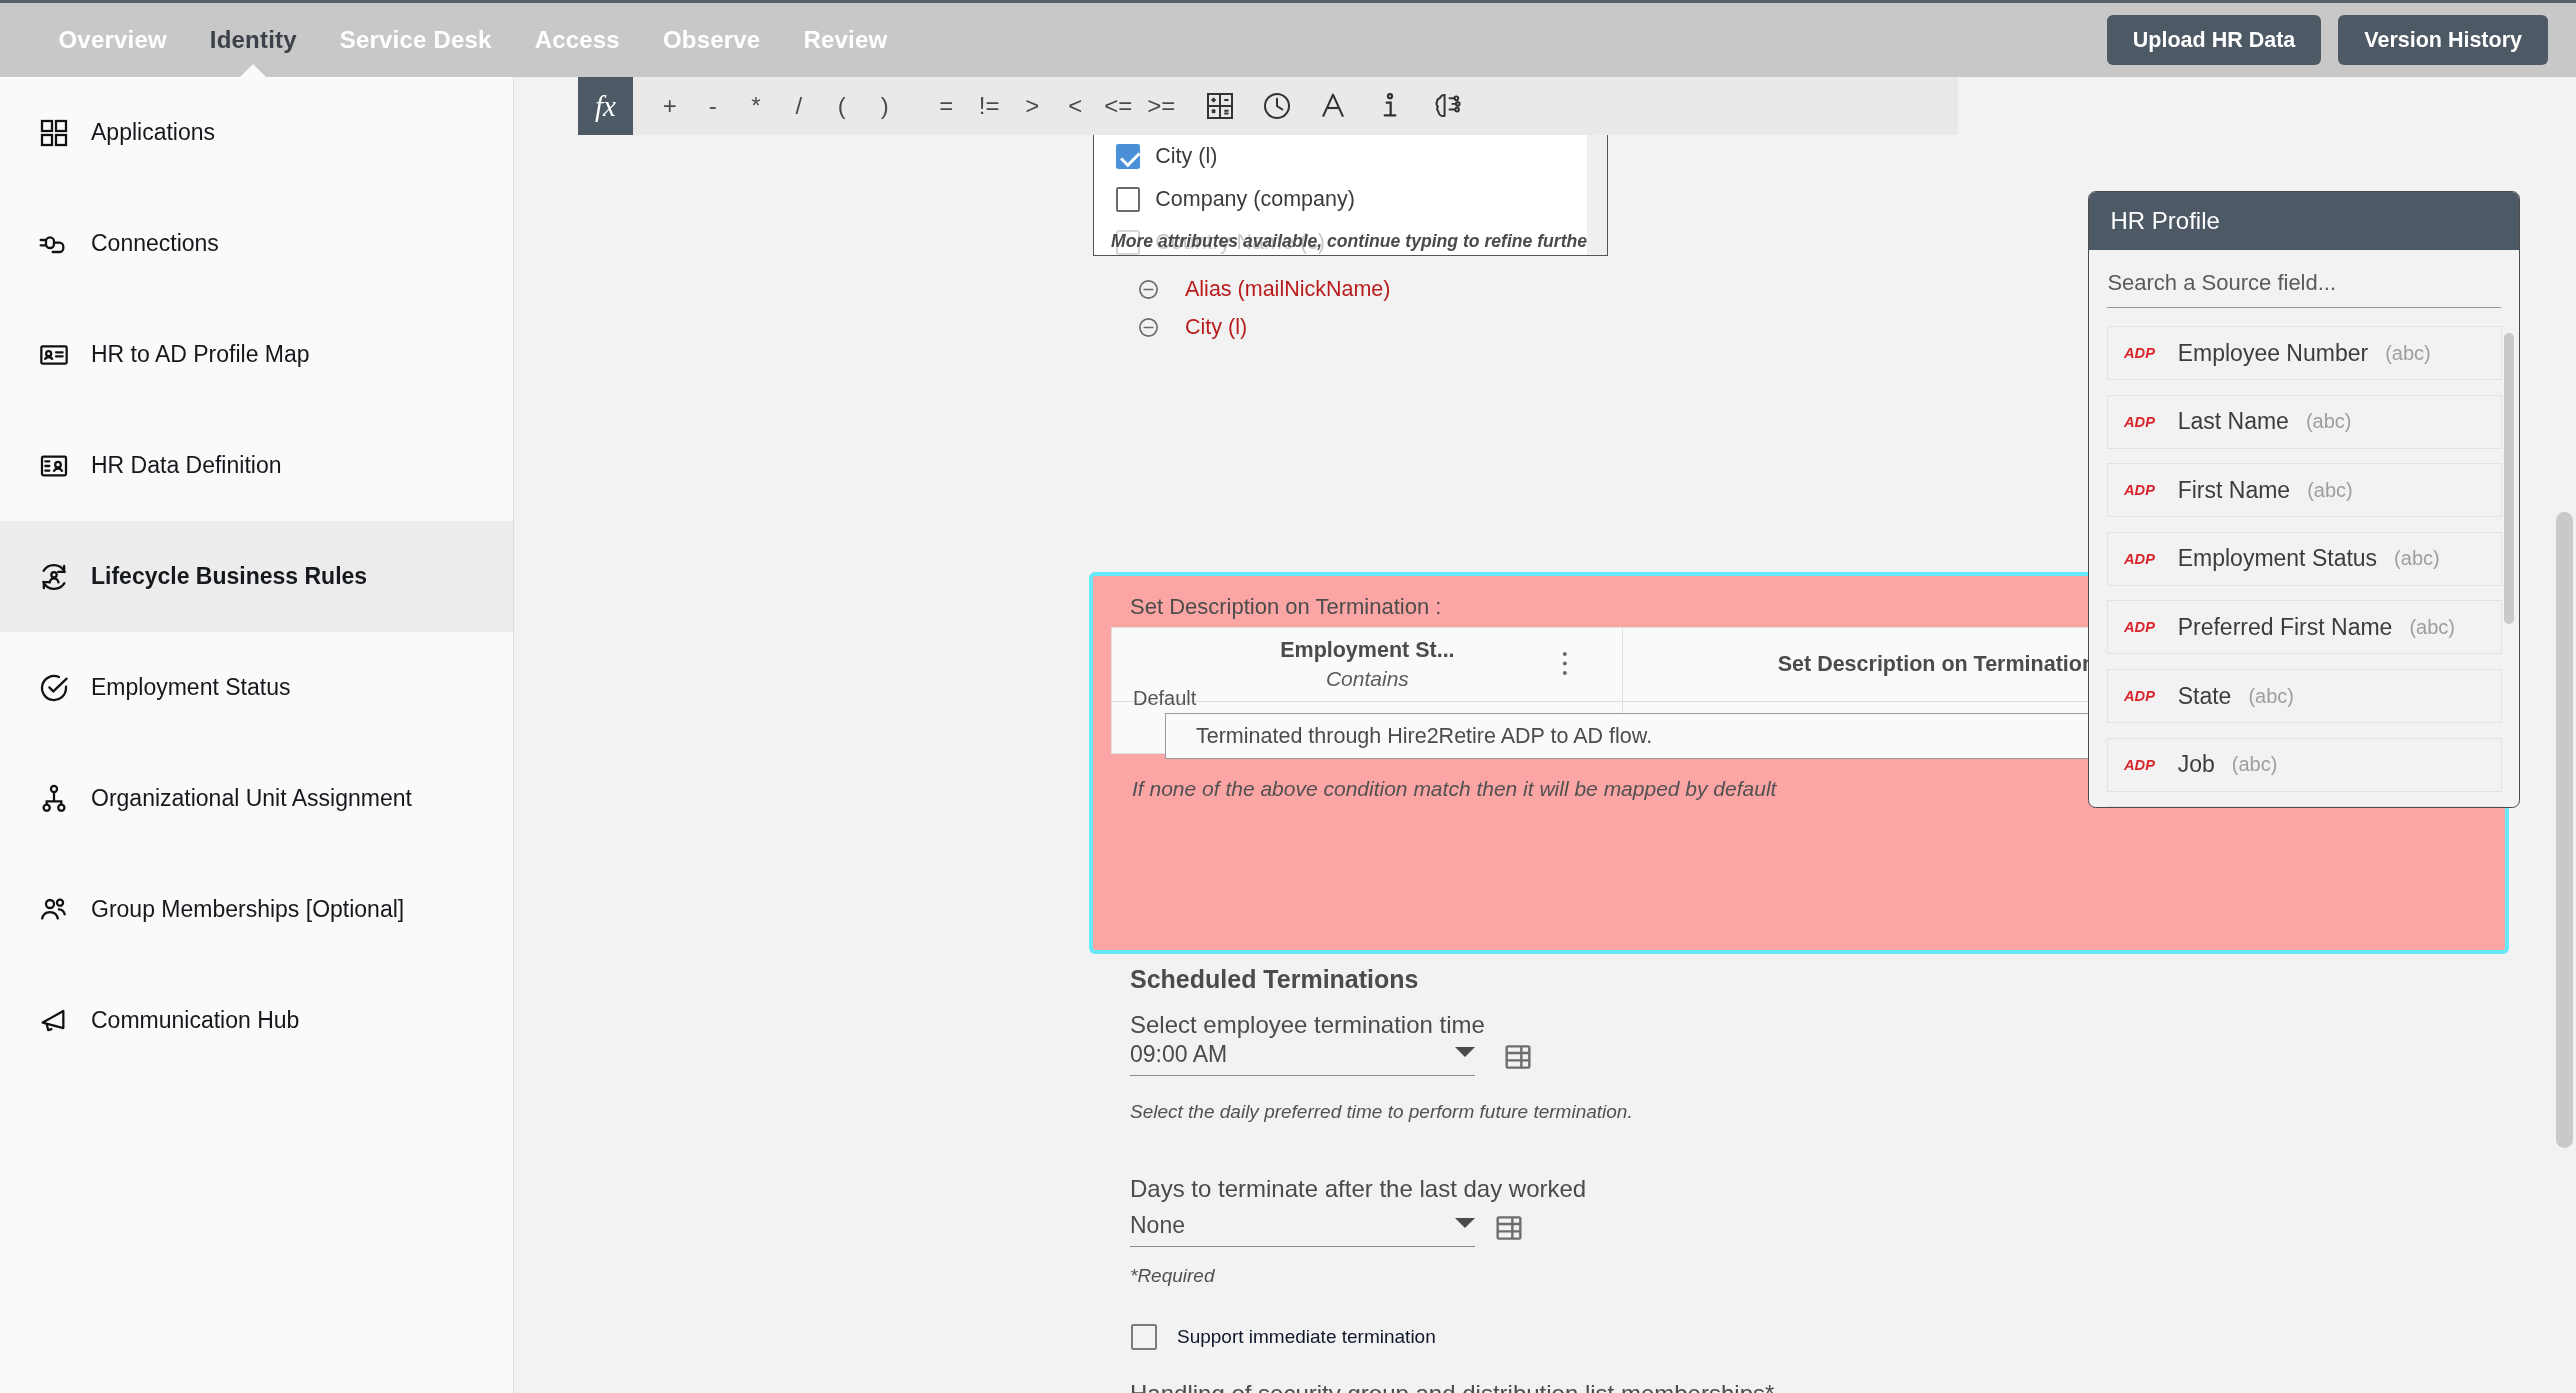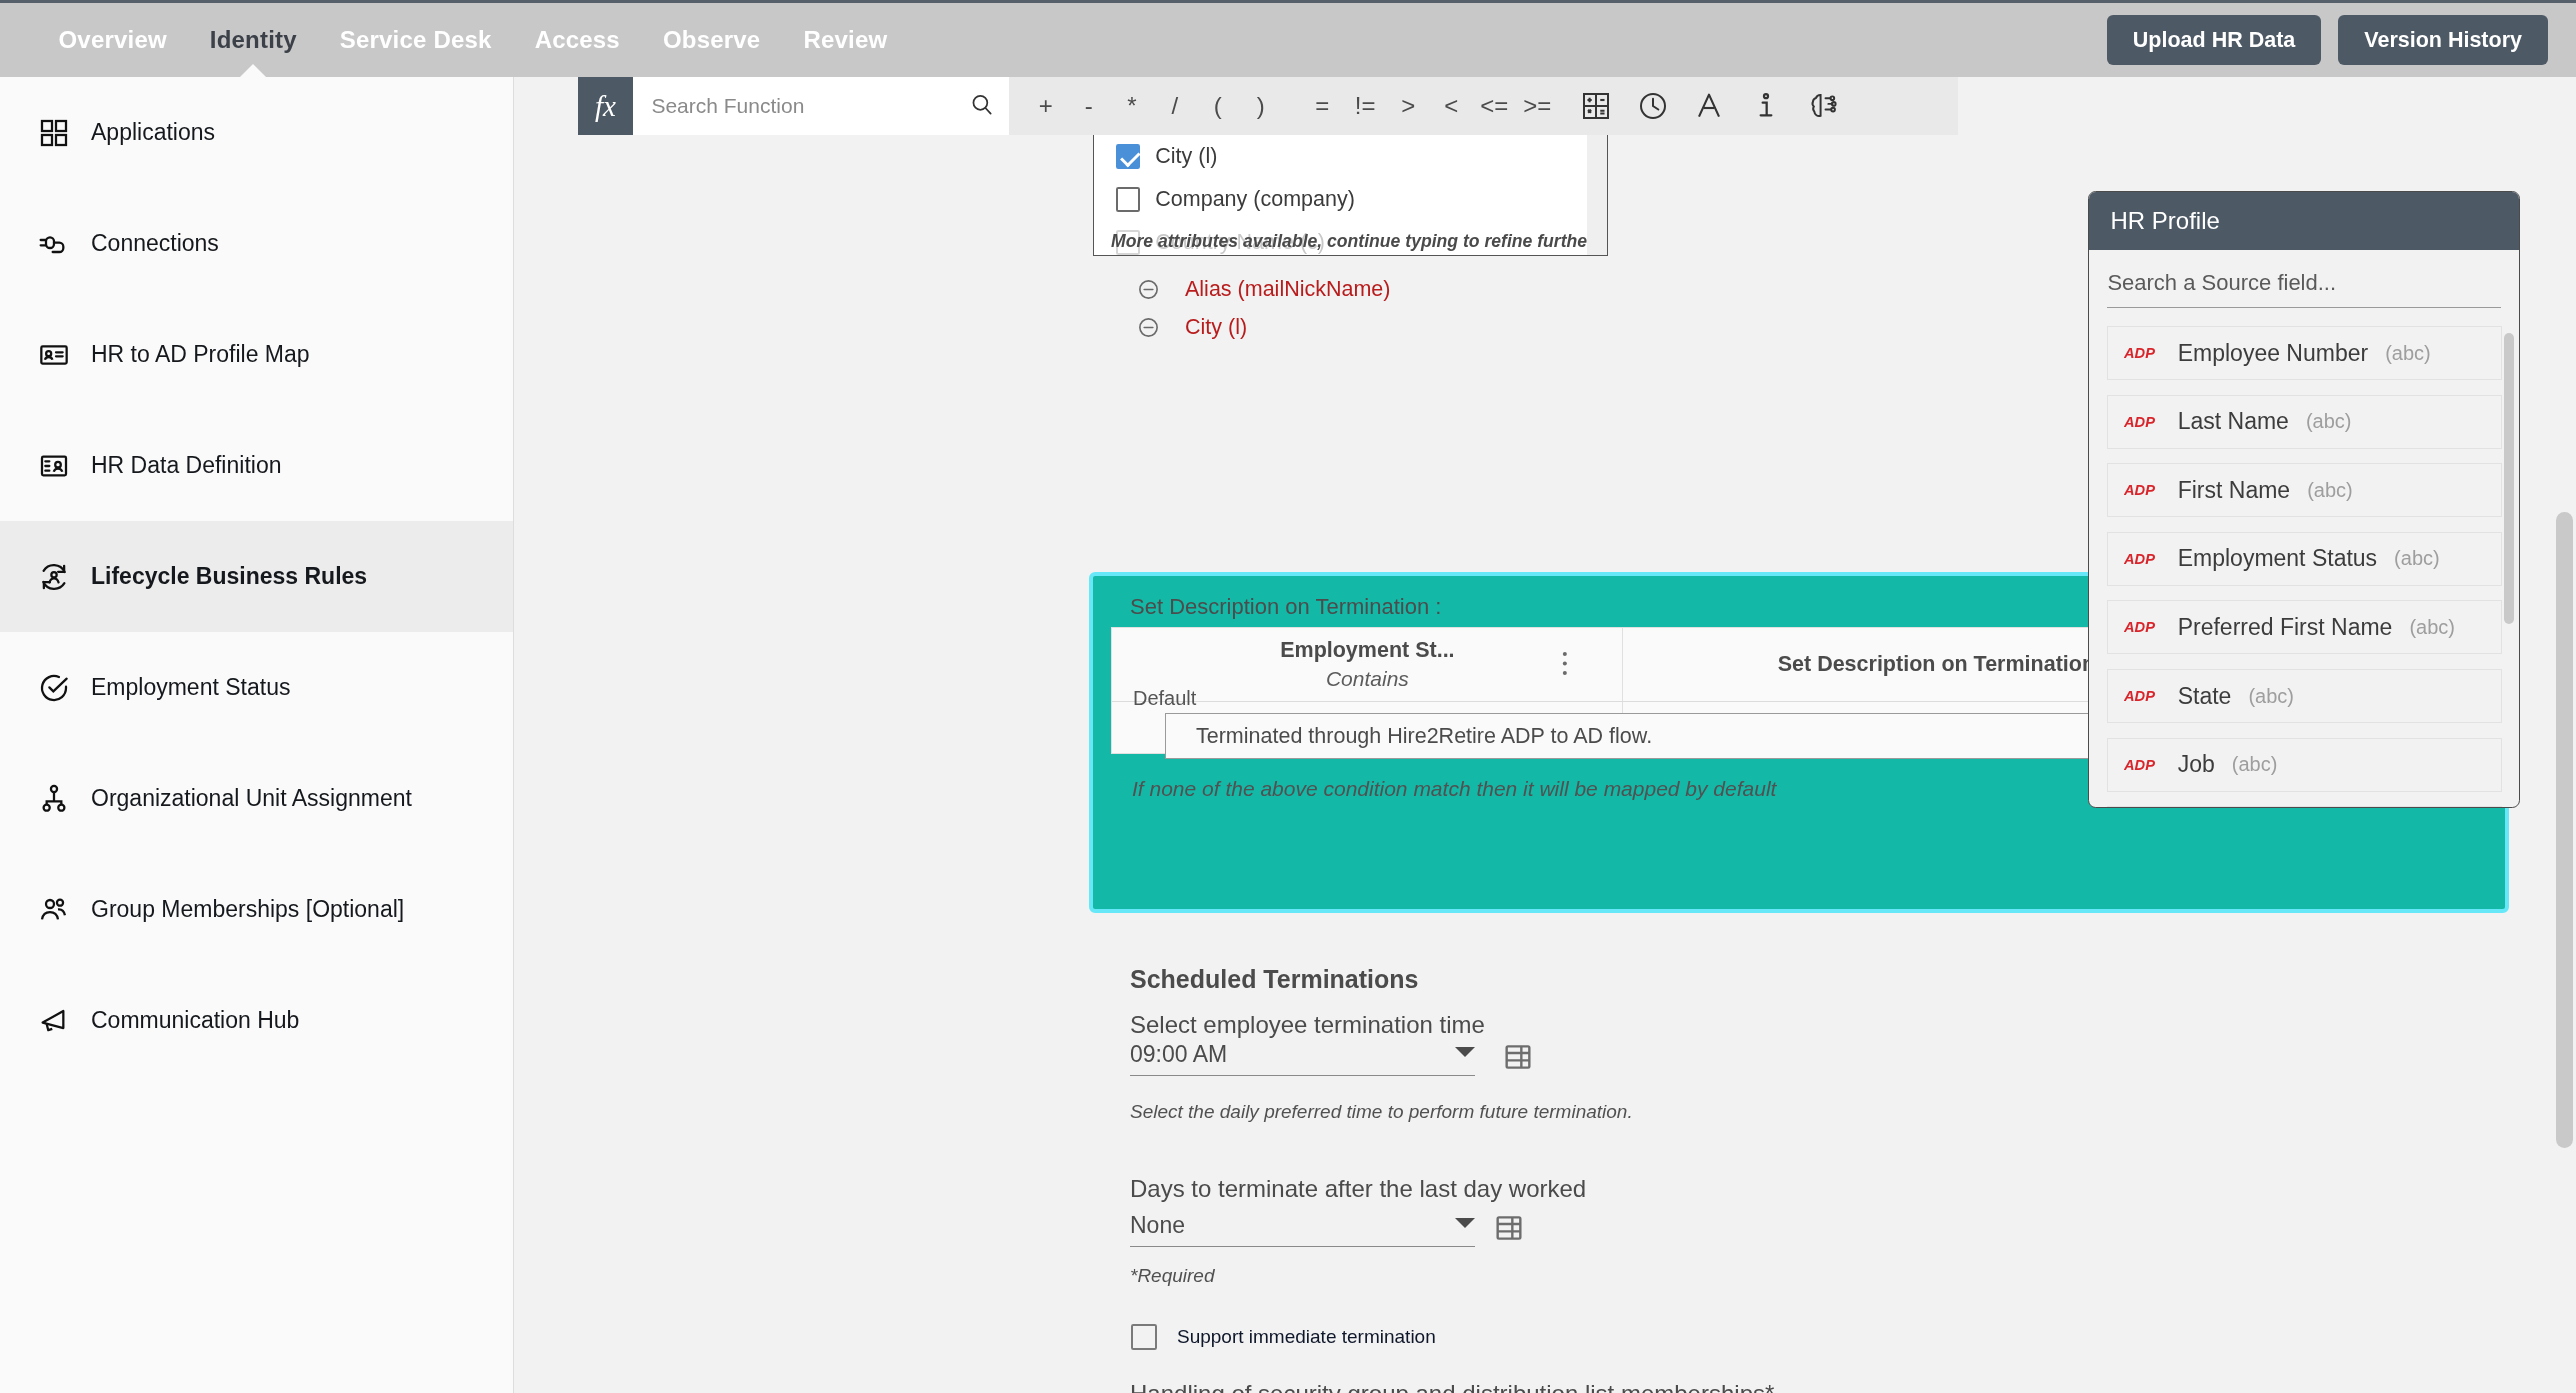--- a/index.html
+++ b/index.html
@@ -122,22 +122,22 @@
   }
   #attr-scroll .thumb { width: 20px; height: 100%; background: #efefef; border-radius: 10px; }
 
   
   #chips { position: absolute; top: 193px; left: 623px; }
   .chip { display: flex; align-items: center; gap: 25px; height: 38px; font-size: 21.5px; color: #b91c1c; }
   .minus-ico { width: 23px; height: 23px; flex: 0 0 23px; }
 
   
   #rulecard {
-    position: absolute; top: 495px; left: 575px; width: 1420px; height: 341px;
-    border: 4.6px solid #67e8f9; border-radius: 6.1px; background: #14b8a6;
+    position: absolute; top: 495px; left: 575px; width: 1420px; height: 382px;
+    border: 4.6px solid #67e8f9; border-radius: 6.1px; background: #fca5a5;
   }
   #rule-title { position: absolute; top: 18.4px; left: 37px; font-size: 22px; color: #4c4c4c; }
   #rule-actions { position: absolute; top: 20px; right: 14px; display: flex; align-items: center; gap: 21.5px; }
   .act-ico { width: 34px; height: 34px; cursor: pointer; display:flex; align-items:center; justify-content:center;}
   #grid-act {
     border: 3.8px solid #f4502a; padding: 7.7px 17px; display:flex; align-items:center; justify-content:center;
     background: #f2f2f2;
   }
 
   #rule-table {
@@ -349,29 +349,20 @@
       </svg>
     </span>
     <span>Communication Hub</span>
   </div>
 </div>
 
 <div id="main">
 
   <div id="fxbar">
     <div id="fxbtn">fx</div>
-    <div id="fxsearch">
-      <input type="text" placeholder="Search Function" style="">
-      <span>
-        <svg width="26" height="26" viewBox="0 0 24 24" fill="none" stroke="#333" stroke-width="1.6" stroke-linecap="round">
-          <circle cx="10.5" cy="10" r="6.4"></circle>
-            <path d="M15.2 14.8L20 20"></path>
-        </svg>
-      </span>
-    </div>
     <div class="fx-ops">
       <div class="fx-op">+</div>
       <div class="fx-op">-</div>
       <div class="fx-op">*</div>
       <div class="fx-op">/</div>
       <div class="fx-op">(</div>
       <div class="fx-op">)</div>
       <div class="fx-op" style="margin-left:18.4px">=</div>
       <div class="fx-op">!=</div>
       <div class="fx-op">&gt;</div>

